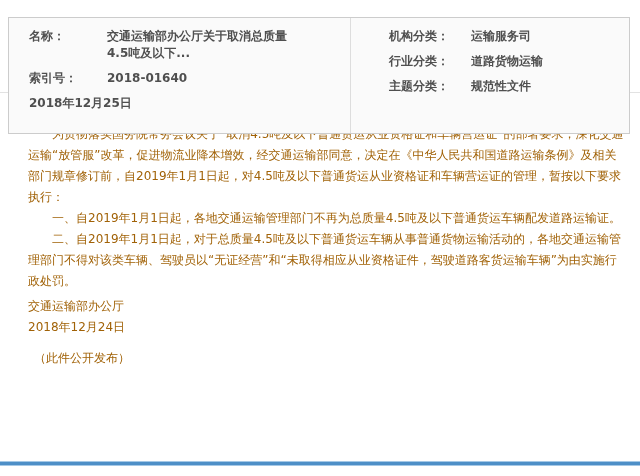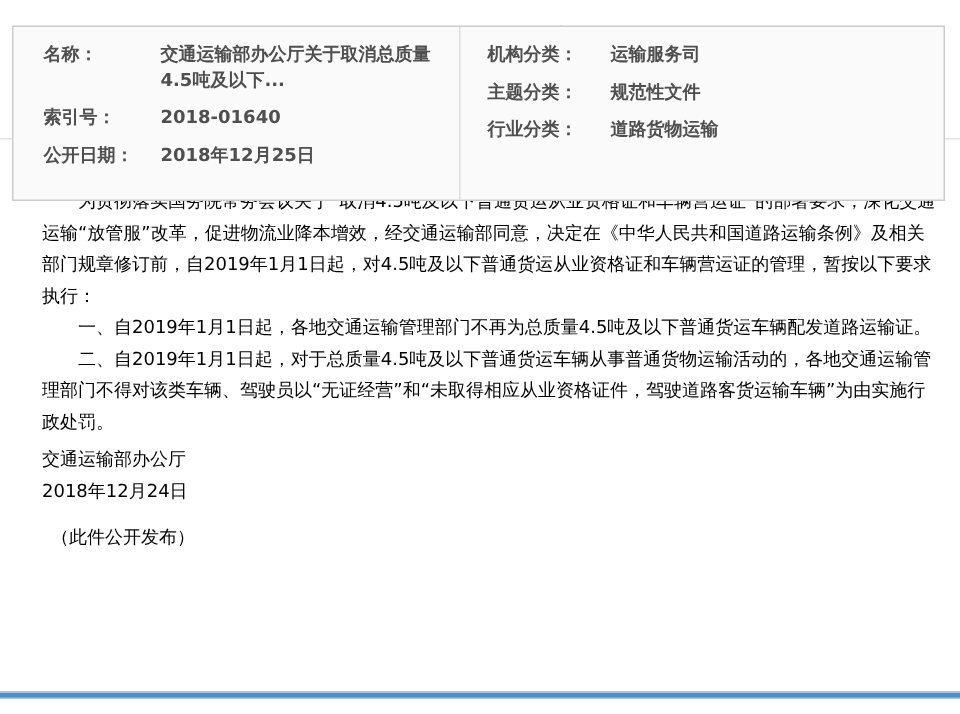--- a/index.html
+++ b/index.html
@@ -7,42 +7,42 @@
     width:640px;height:476px;position:relative;background:#fff;overflow:hidden;
     font-family:"DejaVu Sans","Liberation Sans",sans-serif;
   }
   
   .meta-box{
     position:absolute;left:8px;top:17px;width:622px;height:117px;
     background:#fafafa;border:1px solid #ccc;display:flex;box-sizing:border-box;
   }
   .meta-col{box-sizing:border-box;padding-top:10px;}
   .meta-left{width:297px;padding-left:20px;}
-  .meta-right{flex:1;border-left:1px solid #ddd;padding-left:18px;}
+  .meta-right{flex:1;border-left:1px solid #ddd;padding-left:38px;margin-left:44px;}
   .meta-row{display:flex;margin-bottom:8px;font-size:12px;font-weight:bold;color:#4f4f4f;line-height:17px;}
   .meta-label{flex:none;width:78px;}
   .meta-right .meta-label{width:82px;}
   .meta-value{flex:1;padding-right:6px;}
   .meta-right .meta-value{white-space:nowrap;}
   
   .doc-title{
     margin:14px 14px 0;font-size:17px;line-height:26px;font-weight:bold;
     color:#c30101;text-align:center;
   }
   
   .toolbar{
     margin:6px 16px 0;height:16px;display:flex;justify-content:flex-end;align-items:center;
     font-size:12px;color:#666;
   }
   .size-link{color:#555;margin:0 4px;cursor:pointer;}
   .print-link{color:#555;margin-left:4px;cursor:pointer;}
   .printer-icon{display:inline-flex;margin-left:10px;margin-right:3px;}
   .divider{border:0;border-top:1px solid #e2e2e2;margin:4px 0 0;}
   
-  .doc-body{padding:10px 12px 0 28px;font-size:12px;line-height:21px;color:#000000;}
+  .doc-body{padding:10px 12px 0 28px;font-size:12px;line-height:21px;color:#a16207;}
   .doc-body p{margin:0;}
   .para{text-indent:2em;}
   .signature{margin-top:4px !important;padding-right:4px;}
   .sign-date{text-align:left;padding-right:6px;}
   .footnote{margin-top:10px !important;padding-left:6px;}
   
   .bottom-bar{
     position:absolute;left:0;right:0;top:461px;height:3px;
     background:#4e8fc7;border-top:1px solid #a5c8e6;border-bottom:1px solid #a5c8e6;
   }
@@ -56,36 +56,35 @@
     <div class="meta-col meta-left">
       <div class="meta-row">
         <span class="meta-label">名称：</span>
         <span class="meta-value">交通运输部办公厅关于取消总质量4.5吨及以下...</span>
       </div>
       <div class="meta-row">
         <span class="meta-label">索引号：</span>
         <span class="meta-value">2018-01640</span>
       </div>
       <div class="meta-row">
-        <span class="meta-label">公开日期：</span>
         <span class="meta-value">2018年12月25日</span>
       </div>
     </div>
     <div class="meta-col meta-right">
       <div class="meta-row">
         <span class="meta-label">机构分类：</span>
         <span class="meta-value">运输服务司</span>
       </div>
       <div class="meta-row">
+        <span class="meta-label">行业分类：</span>
+        <span class="meta-value">道路货物运输</span>
+      </div>
+      <div class="meta-row">
         <span class="meta-label">主题分类：</span>
         <span class="meta-value">规范性文件</span>
-      </div>
-      <div class="meta-row">
-        <span class="meta-label">行业分类：</span>
-        <span class="meta-value">道路货物运输</span>
       </div>
     </div>
   </div>
 
   <h1 class="doc-title">交通运输部办公厅关于取消总质量4.5吨及以下普通货运车辆道路运输证和驾驶员从业资格证的通知</h1>
 
   <div class="toolbar">
     <span>【字号：</span>
     <span class="size-link">大</span>
     <span class="size-link">中</span>

